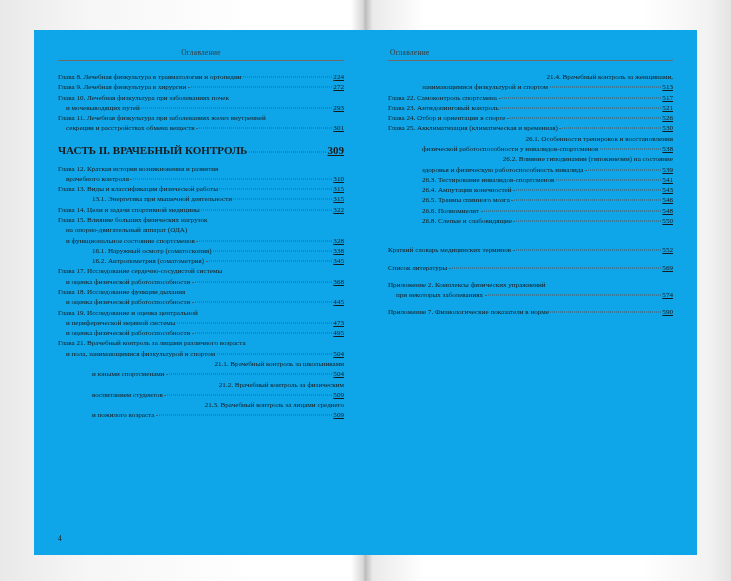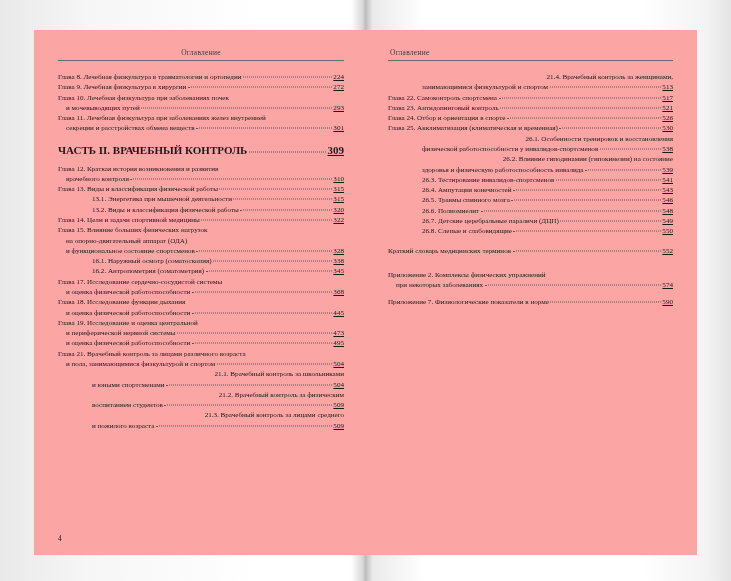--- a/index.html
+++ b/index.html
@@ -22,21 +22,21 @@
   }
   .spread {
     position: absolute;
     left: 34px; top: 30px;
     width: 663px; height: 525px;
     display: flex;
   }
   .page-left, .page-right {
     position: relative;
     height: 100%;
-    background: #fca5a5;
+    background: #0ea5e9;
   }
   .page-left { width: 332px; padding: 18px 22px 14px 24px; }
   .page-right { width: 331px; padding: 18px 24px 14px 22px; }
 
   .running-head {
     text-align: center;
     font-size: 7.4px;
     color: #3a3a3a;
     letter-spacing: .3px;
     padding-bottom: 3px;
@@ -74,21 +74,21 @@
   .gap { height: 7px; }
 
   .page-num {
     position: absolute;
     left: 24px; bottom: 12px;
     font-size: 7.4px;
     color: #1a1a1a;
   }
 
   .rt-section {
-    margin-top: 9px;
+    margin-top: 19px;
   }
 </style>
 </head>
 <body>
 
 <div id="page">
   <div class="bg-shade"></div>
 
   <div class="spread">
 
@@ -137,25 +137,20 @@
           <div class="entry lvl0">
             <span class="txt">Глава 13. Виды и классификация физической работы</span>
             <span class="dots"></span>
             <span class="pg">315</span>
           </div>
           <div class="entry lvl2">
             <span class="txt">13.1. Энергетика при мышечной деятельности</span>
             <span class="dots"></span>
             <span class="pg">315</span>
           </div>
-          <div class="entry lvl2">
-            <span class="txt">13.2. Виды и классификация физической работы</span>
-            <span class="dots"></span>
-            <span class="pg">320</span>
-          </div>
           <div class="entry lvl0">
             <span class="txt">Глава 14. Цели и задачи спортивной медицины</span>
             <span class="dots"></span>
             <span class="pg">322</span>
           </div>
           <div class="entry lvl0">
             <span class="txt">Глава 15. Влияние больших физических нагрузок</span>
           </div>
           <div class="entry lvl1b cont-row">
             <span class="txt">на опорно-двигательный аппарат (ОДА)</span>
@@ -301,37 +296,37 @@
             <span class="txt">26.5. Травмы спинного мозга</span>
             <span class="dots"></span>
             <span class="pg">546</span>
           </div>
           <div class="entry lvl2">
             <span class="txt">26.6. Полиомиелит</span>
             <span class="dots"></span>
             <span class="pg">548</span>
           </div>
           <div class="entry lvl2">
-            <span class="txt">26.7. Детские церебральные параличи (ДЦП)</span>
-            <span class="dots"></span>
-            <span class="pg">549</span>
-          </div>
-          <div class="entry lvl2">
             <span class="txt">26.8. Слепые и слабовидящие</span>
             <span class="dots"></span>
             <span class="pg">550</span>
           </div>
         </div>
       <div class="toc rt-section" id="right-toc-tail">
           <div class="entry lvl0">
             <span class="txt">Краткий словарь медицинских терминов</span>
             <span class="dots"></span>
             <span class="pg">552</span>
           </div>
           <div class="gap"></div>
+          <div class="entry lvl0">
+            <span class="txt">Список литературы</span>
+            <span class="dots"></span>
+            <span class="pg">569</span>
+          </div>
           <div class="gap"></div>
           <div class="entry lvl0">
             <span class="txt">Приложение 2. Комплексы физических упражнений</span>
           </div>
           <div class="entry lvl1b cont-row">
             <span class="txt">при некоторых заболеваниях</span>
             <span class="dots"></span>
             <span class="pg">574</span>
           </div>
           <div class="gap"></div>

